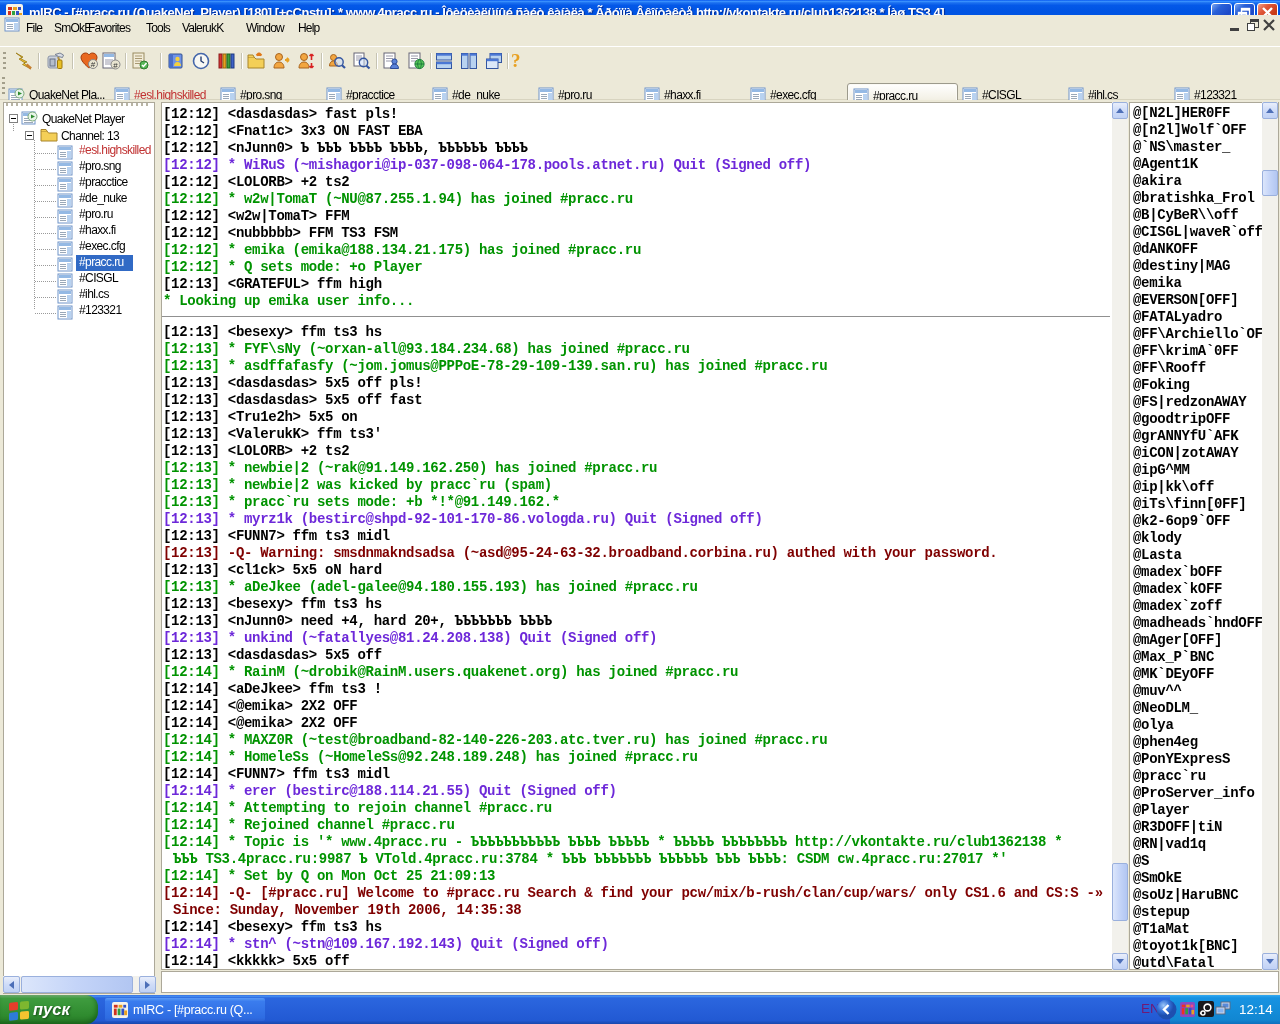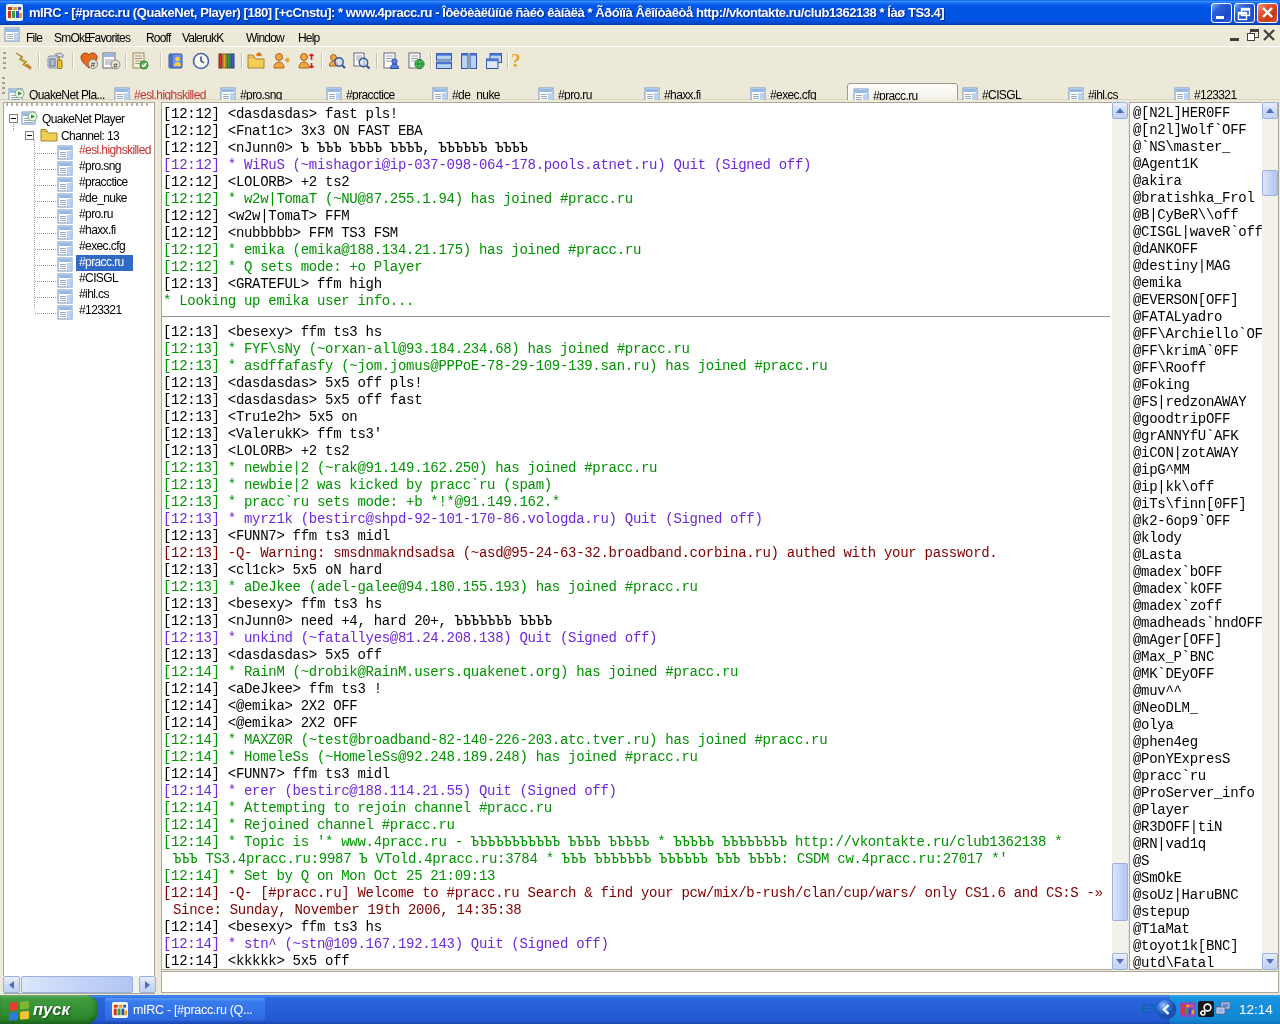--- a/index.html
+++ b/index.html
@@ -5,40 +5,40 @@
 body{width:1280px;height:1024px;position:relative;overflow:hidden;background:#ECE9D8;font-family:"Liberation Sans",sans-serif;}
 .abs{position:absolute;}
 
 #titlebar{left:0;top:0;width:1280px;height:25px;background:linear-gradient(180deg,#0050EE 0%,#3D95FF 5%,#1C70F0 11%,#0458E8 22%,#0054E3 45%,#0054E3 70%,#0551E0 85%,#0443BE 95%,#033A9E 100%);}
 #titletext{left:29px;top:5px;color:#fff;font-size:13px;font-weight:bold;white-space:nowrap;text-shadow:1px 1px 1px #00268a;letter-spacing:-0.45px;}
 .capbtn{top:3px;width:21px;height:20px;border-radius:3px;border:1px solid #fff;box-sizing:border-box;color:#fff;}
 #btnmin{left:1211px;background:linear-gradient(135deg,#7ba6f0 0%,#2a61d8 30%,#1c49c8 70%,#2e62d8 100%);}
 #btnmax{left:1234px;background:linear-gradient(135deg,#7ba6f0 0%,#2a61d8 30%,#1c49c8 70%,#2e62d8 100%);}
 #btnclose{left:1257px;background:linear-gradient(135deg,#f0a088 0%,#e0583a 30%,#c83a16 70%,#d95d31 100%);}
 
-#menubar{left:0;top:25px;width:1280px;height:21px;background:#ECE9D8;}
+#menubar{left:0;top:15px;width:1280px;height:21px;background:#ECE9D8;}
 .menuitem{top:6px;font-size:12px;letter-spacing:-0.8px;color:#000;}
 
 #toolbar{left:0;top:46px;width:1280px;height:28px;background:#ECE9D8;border-top:1px solid #fff;box-sizing:border-box;}
 .tbsep{top:6px;width:1px;height:16px;background:#C6C3B2;border-right:1px solid #fff;}
 .tbicon{top:4px;width:20px;height:20px;}
 
 #switchbar{left:0;top:74px;width:1280px;height:26px;background:#ECE9D8;border-bottom:1px solid #d8d4c0;box-sizing:border-box;}
 .sbbtn{top:9px;height:23px;display:flex;align-items:center;font-size:12px;letter-spacing:-0.6px;color:#000;white-space:nowrap;}
 .sbactive{border:1px solid #9c9a8c;border-radius:3px;background:linear-gradient(180deg,#fff,#f4f2e8 60%,#e8e5d4);box-shadow:inset 0 0 0 1px #fbfaf5;}
 .grip{width:3px;background-image:repeating-linear-gradient(180deg,#a39f8b 0,#a39f8b 2px,transparent 2px,transparent 5px);}
 
 #client{left:0;top:100px;width:1280px;height:894px;background:#ECE9D8;}
 .whitebox{background:#fff;border:1px solid #aca899;box-sizing:border-box;}
 #treebox{left:3px;top:2px;width:152px;height:892px;}
 #chatbox{left:161px;top:2px;width:967px;height:868px;}
 #userbox{left:1129px;top:2px;width:150px;height:868px;}
 #editbox{left:161px;top:871px;width:1118px;height:22px;}
 
-.mono{font-family:"Liberation Mono",monospace;font-weight:normal;font-size:14px;letter-spacing:-0.3px;line-height:17px;white-space:pre;}
+.mono{font-family:"Liberation Mono",monospace;font-weight:bold;font-size:14px;letter-spacing:-0.3px;line-height:17px;white-space:pre;}
 #chattext1{left:163px;top:6px;}
 #chattext2{left:163px;top:224px;}
 #sepline{left:162px;top:216px;width:948px;height:1px;background:#909090;}
 .k{color:#000}.g{color:#009300}.n{color:#6d28d9}.m{color:#7F0000}
 .ind{padding-left:10px;}
 
 #userlist{left:1133px;top:5px;}
 
 .sb{background:#f2f1ec;}
 .sbtn{background:linear-gradient(180deg,#e9eefb,#cfdcf8 50%,#c0d1f5);border:1px solid #9ab0dd;border-radius:2px;box-sizing:border-box;color:#4d6fb8;display:flex;align-items:center;justify-content:center;}
@@ -83,21 +83,21 @@
 <div class="abs" id="menubar">
   <svg class="abs" style="left:4px;top:2px" width="16" height="16" viewBox="0 0 16 16">
       <rect x="1" y="1" width="14" height="13" fill="#fff" stroke="#6f93c8"></rect>
       <rect x="2" y="2" width="12" height="3" fill="#94b9e4"></rect>
       <rect x="10" y="6" width="4" height="7" fill="#b8d2f0"></rect>
       <path d="M3 7.5h6M3 9.5h6M3 11.5h6" stroke="#9aa8b8"></path>
     </svg>
   <span class="abs menuitem" style="left:26px">File</span>
   <span class="abs menuitem" style="left:54px">SmOkE</span>
   <span class="abs menuitem" style="left:88px">Favorites</span>
-  <span class="abs menuitem" style="left:146px">Rooff</span>
+  <span class="abs menuitem" style="left:146px">Tools</span>
   <span class="abs menuitem" style="left:182px">ValerukK</span>
   <span class="abs menuitem" style="left:246px">Window</span>
   <span class="abs menuitem" style="left:298px">Help</span>
   <div class="abs" style="left:1230px;top:13px;width:9px;height:3px;background:#404040;"></div>
   <svg class="abs" style="left:1246px;top:3px" width="14" height="14" viewBox="0 0 14 14">
       <rect x="4" y="1" width="9" height="3" fill="#404040"></rect>
       <rect x="4.5" y="1.5" width="8" height="8" fill="none" stroke="#404040"></rect>
       <rect x="1" y="5" width="8" height="3" fill="#404040"></rect>
       <rect x="1.5" y="5.5" width="7" height="7" fill="#fff" stroke="#404040"></rect>
     </svg>
@@ -515,21 +515,21 @@
       <rect x="2" y="3" width="4" height="3" fill="#d03020"></rect>
       <rect x="7" y="3" width="4" height="3" fill="#e8a020"></rect>
       <rect x="12" y="3" width="3" height="3" fill="#3050c8"></rect>
       <rect x="2" y="7" width="3" height="7" fill="#d03020"></rect>
       <rect x="6" y="7" width="3" height="7" fill="#30a040"></rect>
       <rect x="10" y="7" width="3" height="7" fill="#3050c8"></rect>
       <rect x="13" y="9" width="3" height="5" fill="#e8a020"></rect>
     </svg>
   <span style="margin-left:5px;">mIRC - [#pracc.ru (Q...</span>
 </div>
-<div class="abs" style="left:1141px;top:1001px;color:#0369a1;font-size:13.5px;">EN</div>
+<div class="abs" style="left:1141px;top:1001px;color:#701a75;font-size:13.5px;">EN</div>
 <div class="abs" id="tray">
     <div id="clock">12:14</div>
   </div>
 <svg class="abs" style="left:1156px;top:999px" width="21" height="21" viewBox="0 0 21 21">
     <circle cx="10.5" cy="10.5" r="10" fill="url(#cg)"></circle>
     <defs>
       <radialGradient id="cg" cx="35%" cy="30%">
         <stop offset="0%" stop-color="#9cc6f8"></stop>
         <stop offset="60%" stop-color="#3572d8"></stop>
         <stop offset="100%" stop-color="#1e4fb0"></stop>

